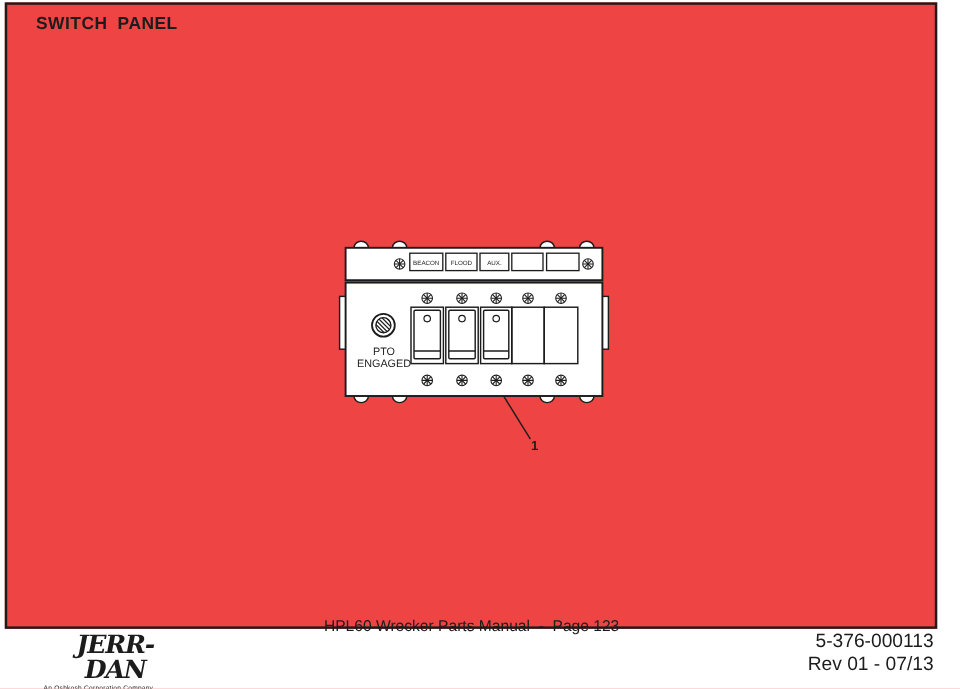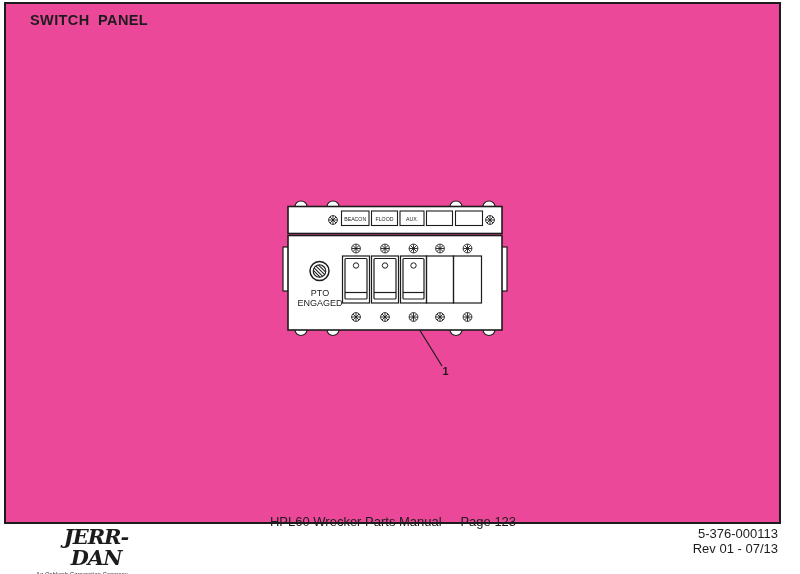--- a/index.html
+++ b/index.html
@@ -3,21 +3,21 @@
 <meta charset="utf-8">
 <style>
   html,body { margin:0; padding:0; }
   body {
     width:800px; height:574px; position:relative; overflow:hidden;
     background:#ffffff; color:#1c1c1c;
     font-family:"Liberation Sans", sans-serif;
   }
   .content-border {
     position:absolute; left:4px; top:2px; width:773px; height:518px;
-    border:2px solid #1c1c1c; background:#ec4899;
+    border:2px solid #1c1c1c; background:#ef4444;
   }
   .page-title {
     position:absolute; left:24px; top:8px;
     font-size:14.5px; font-weight:bold; letter-spacing:0.4px; word-spacing:4px;
     color:#1c1c1c;
   }
   .diagram-svg { position:absolute; left:266px; top:192px; width:254px; height:196px; color:#1c1c1c; }
   .diagram-svg text { font-family:"Liberation Sans", sans-serif; fill:currentColor; stroke:none; }
   .footer-logo {
     position:absolute; left:16px; top:526px; width:132px; text-align:center;
@@ -28,21 +28,21 @@
   }
   .footer-logo .tagline {
     font-size:5.5px; letter-spacing:0.2px; margin-top:3px; color:#1c1c1c;
   }
   .footer-center {
     position:absolute; left:0; top:514px; width:786px; text-align:center;
     font-size:13px; white-space:pre; color:#1c1c1c;
   }
   .footer-right {
     position:absolute; right:22px; top:526px; text-align:right;
-    font-size:13px; line-height:1.18; color:#1c1c1c;
+    font-size:16px; line-height:1.18; color:#1c1c1c;
   }
 </style>
 </head>
 <body>
 
 <div class="content-border">
   <div class="page-title">SWITCH PANEL</div>
 </div>
 
 <svg class="diagram-svg" viewBox="266 192 254 196" fill="none" stroke="currentColor" stroke-width="1.2" xmlns="http://www.w3.org/2000/svg">

